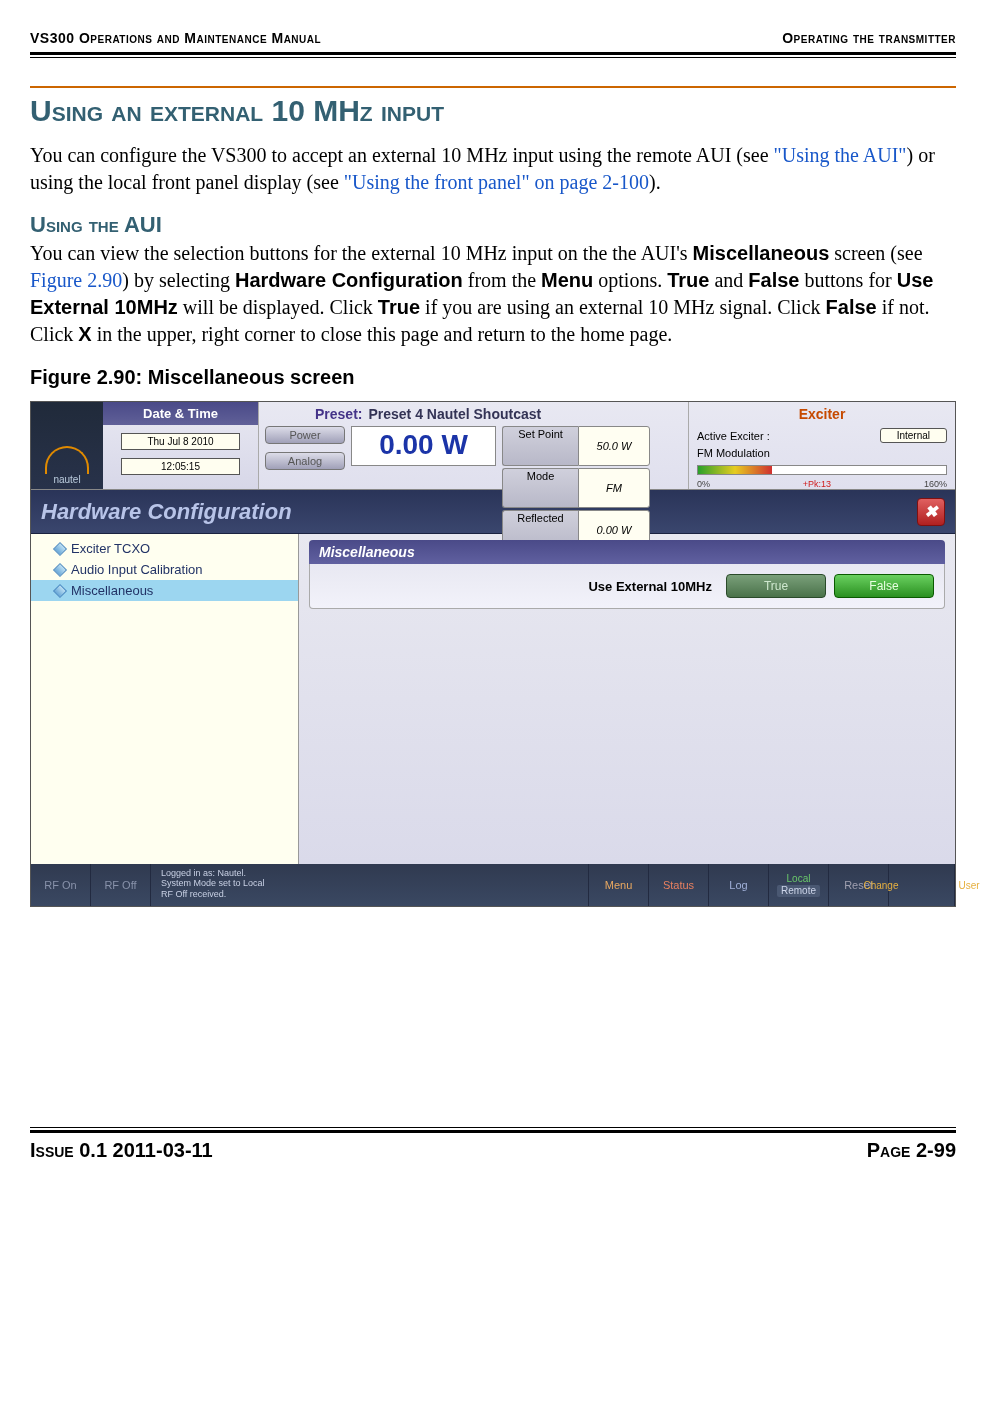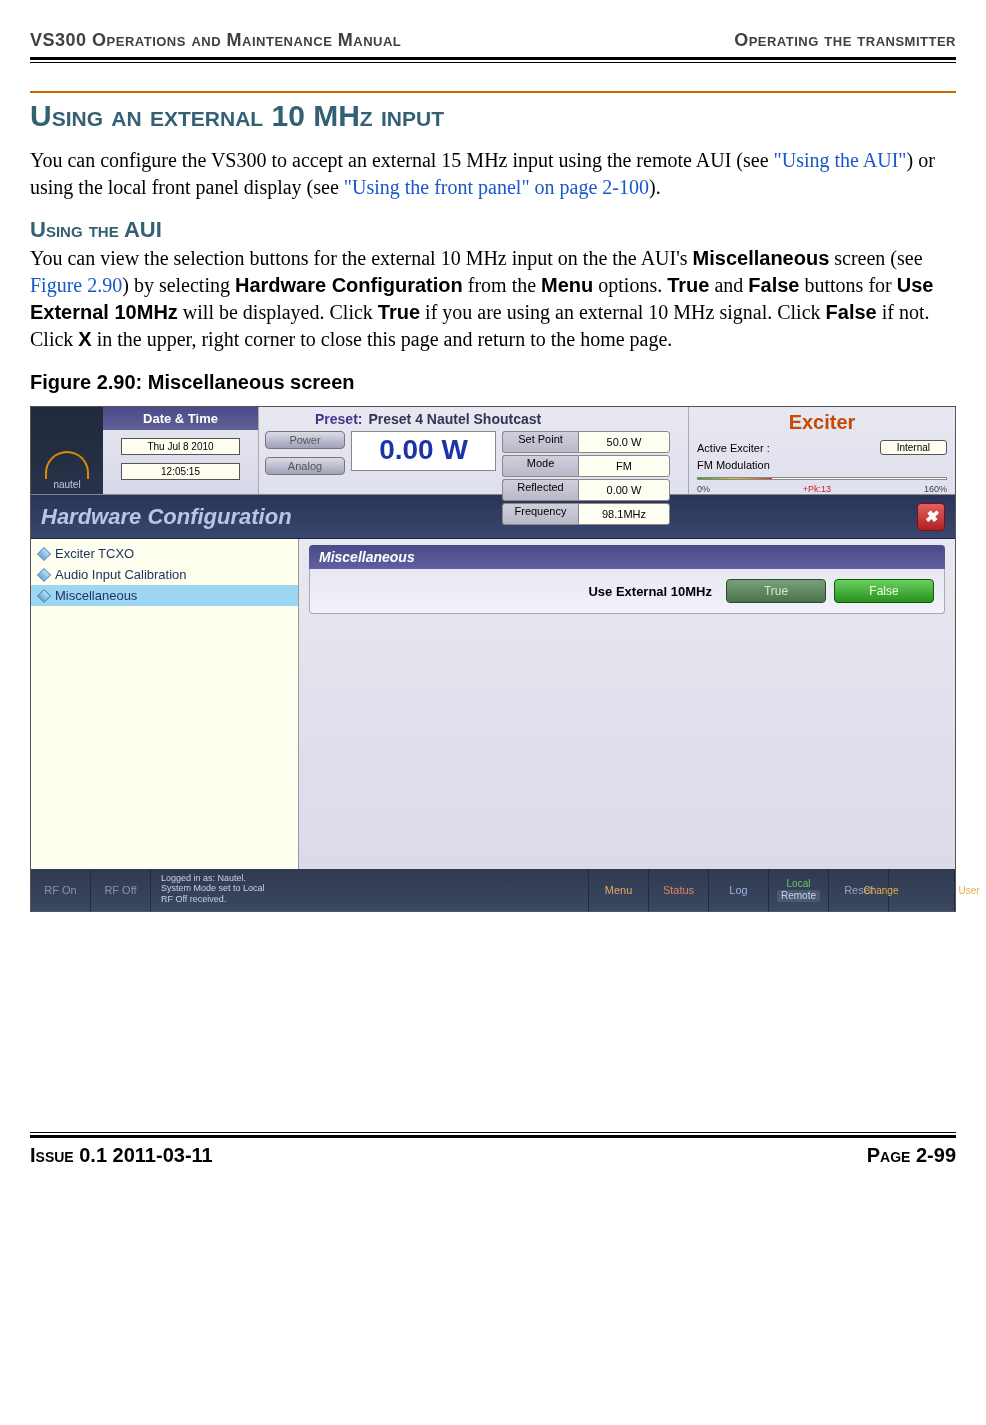--- a/index.html
+++ b/index.html
@@ -8,24 +8,24 @@
     background: #fff;
     color: #000;
     width: 986px;
     padding: 30px 30px 20px 30px;
   }
   .running-head {
     display: flex;
     justify-content: space-between;
     font-family: "Trebuchet MS", "Segoe UI", sans-serif;
     font-variant: small-caps;
-    font-size: 18px;
+    font-size: 14px;
     letter-spacing: 0.5px;
     font-weight: 600;
-    color: #404040;
+    color: #000000;
   }
   hr.thick { border: none; border-top: 3px solid #000; margin-top: 6px; }
   hr.thin { border: none; border-top: 1px solid #000; margin-top: 2px; }
   hr.section-rule { border: none; border-top: 2px solid #cc6600; margin-top: 28px; margin-bottom: 6px; }
   h2.section {
     font-family: "Trebuchet MS", "Segoe UI", sans-serif;
     font-variant: small-caps;
     color: #336072;
     font-size: 30px;
     font-weight: 600;
@@ -80,42 +80,42 @@
   .ss-mid { flex: 0 0 430px; background: linear-gradient(#e8e8f2,#e0e0ee); border-right:1px solid #aaa; }
   .ss-preset-row { display:flex; align-items:center; padding:4px 8px; gap:6px; }
   .ss-preset-row .lbl { color:#443388; font-weight:700; font-size:14px;margin-left:48px; }
   .ss-preset-row .val { color:#333355; font-weight:700; font-size:14px; }
   .ss-power-block { display:flex; padding:0 6px; gap:6px; }
   .ss-power-left { display:flex; flex-direction:column; gap:8px; }
   .badge-btn { background:linear-gradient(#dcdce8,#a0a0b8); border:1px solid #777; border-radius:4px; width:80px; height:18px; font-size:11px; text-align:center; line-height:16px; color:#555; }
   .ss-power-readout { flex:0 0 145px; background:#fff; border:1px solid #888; color:#1b34a8; font-weight:700; font-size:28px; text-align:center; line-height:36px; height:40px; }
   .ss-param { display:flex; }
   .ss-param .k { background:linear-gradient(#d0d0dc,#b8b8c8); border:1px solid #888; width:76px; text-align:center; font-size:11px; padding:1px 0; border-right:none; border-radius:3px 0 0 3px; }
-  .ss-param .v { background:#fffef2; border:1px solid #888; width:92px; text-align:center; font-size:11px; padding:4px 0; border-radius:0 3px 3px 0; }
+  .ss-param .v { background:#fffef2; border:1px solid #888; width:72px; text-align:center; font-size:11px; padding:13px 0; border-radius:0 3px 3px 0;font-style:italic; }
   .ss-exciter { flex:1; background:linear-gradient(#e8e8f2,#e0e0ee); display:flex; flex-direction:column; }
-  .ss-exciter .title { color:#c64a00; font-weight:700; text-align:center; font-size:20px; padding:4px 0; }
+  .ss-exciter .title { color:#c64a00; font-weight:700; text-align:center; font-size:14px; padding:4px 0; }
   .ss-exciter .row { display:flex; align-items:center; gap:6px; padding:2px 8px; font-size:11px; }
   .ss-exciter .int-pill { background:#fffef0; border:1px solid #555; border-radius:3px; padding:1px 16px; font-size:10px; margin-left:auto; }
   .ss-exciter .mod { position:relative; height:14px; border:1px solid #888; margin:4px 8px; background:#fff; }
   .ss-exciter .mod .fill { position:absolute; left:0; top:0; bottom:0; width:30%; background:linear-gradient(90deg,#2aa02a,#e6cc20,#d03030); }
   .ss-exciter .ticks { display:flex; justify-content:space-between; font-size:9px; padding:0 8px; color:#444; }
   .ticks .pk { color:#d02020; }
   .ss-titlebar {
     height: 44px; background: linear-gradient(#2a3458,#3a466e);
     display:flex; align-items:center; padding:0 10px; color:#b8c4e8;
     font-size: 22px; font-style: italic; font-weight:700;
     border-bottom:1px solid #1a2240;
   }
   .ss-titlebar .close {
     margin-left:auto; width:28px; height:28px; background:linear-gradient(#e06060,#b02020);
     border:1px solid #801010; border-radius:4px; color:#fff; display:flex; align-items:center; justify-content:center; font-weight:700; font-size:16px;
   }
   .ss-body { display:flex; height: 330px; background: linear-gradient(#e8e8f0,#dadaea); }
   .ss-side { width: 268px; background:#fffff0; border-right:1px solid #999; padding-top:4px; }
-  .ss-side .item { display:flex; align-items:center; gap:6px; padding:3px 8px; font-size:13px; color:#223366; }
+  .ss-side .item { display:flex; align-items:center; gap:6px; padding:3px 24px; font-size:13px; color:#223366; }
   .ss-side .item.selected { background:#9cd6f0; }
   .ss-side .diamond { width:10px; height:10px; border:1px solid #4a88c0; transform:rotate(45deg); background:linear-gradient(#bde0f4,#6aa8d8); }
   .ss-main { flex:1; padding:6px 10px; }
   .ss-panel-title { background:linear-gradient(#4a4a88,#6060a0); color:#fff; font-weight:700; font-style:italic; font-size:14px; padding:4px 10px; border-radius:4px 4px 0 0; }
   .ss-panel-body { background:linear-gradient(#e8e8f2,#f2f2fa); border:1px solid #aaa; border-top:none; padding:10px; border-radius:0 0 4px 4px; }
   .ss-opt-row { display:flex; align-items:center; gap:8px; }
   .ss-opt-row .lbl { font-weight:600; font-size:13px; flex:1; text-align:right; padding-right:6px; }
   .btn-true { width:100px; height:24px; background:linear-gradient(#7aa07a,#4a724a); color:#cfe8cf; border:1px solid #2a4a2a; border-radius:4px; text-align:center; line-height:22px; font-size:12px; }
   .btn-false { width:100px; height:24px; background:linear-gradient(#6ad060,#2a9020); color:#e8ffe0; border:1px solid #0a5a00; border-radius:4px; text-align:center; line-height:22px; font-size:12px; }
   .ss-footer { height:42px; background:linear-gradient(#303a50,#3a4862); display:flex; align-items:stretch; color:#ccd4e8; font-size:11px; }
@@ -149,21 +149,21 @@
   <span>VS300 Operations and Maintenance Manual</span>
   <span>Operating the transmitter</span>
 </div>
 <hr class="thick">
 <hr class="thin">
 
 <hr class="section-rule">
 <h2 class="section">Using an external 10 MHz input</h2>
 
 <p class="body">
-  <span>You can configure the VS300 to accept an external 15 MHz input using the remote AUI (see </span><span class="link">"Using the AUI"</span><span>) or using the local front panel display (see </span><span class="link">"Using the front panel" on page 2-100</span><span>).</span>
+  <span>You can configure the VS300 to accept an external 10 MHz input using the remote AUI (see </span><span class="link">"Using the AUI"</span><span>) or using the local front panel display (see </span><span class="link">"Using the front panel" on page 2-100</span><span>).</span>
 </p>
 
 <h3 class="subsection">Using the AUI</h3>
 
 <p class="body">
   <span>You can view the selection buttons for the external 10 MHz input on the the AUI's </span><span class="ui-term">Miscellaneous</span><span> screen (see </span><span class="link">Figure 2.90</span><span>) by selecting </span><span class="ui-term">Hardware Configuration</span><span> from the </span><span class="ui-term">Menu</span><span> options. </span><span class="ui-term">True</span><span> and </span><span class="ui-term">False</span><span> buttons for </span><span class="ui-term">Use External 10MHz</span><span> will be displayed. Click </span><span class="ui-term">True</span><span> if you are using an external 10 MHz signal. Click </span><span class="ui-term">False</span><span> if not. Click </span><span class="ui-term">X</span><span> in the upper, right corner to close this page and return to the home page.</span>
 </p>
 
 <div class="figcap">Figure 2.90: Miscellaneous screen</div>
 

